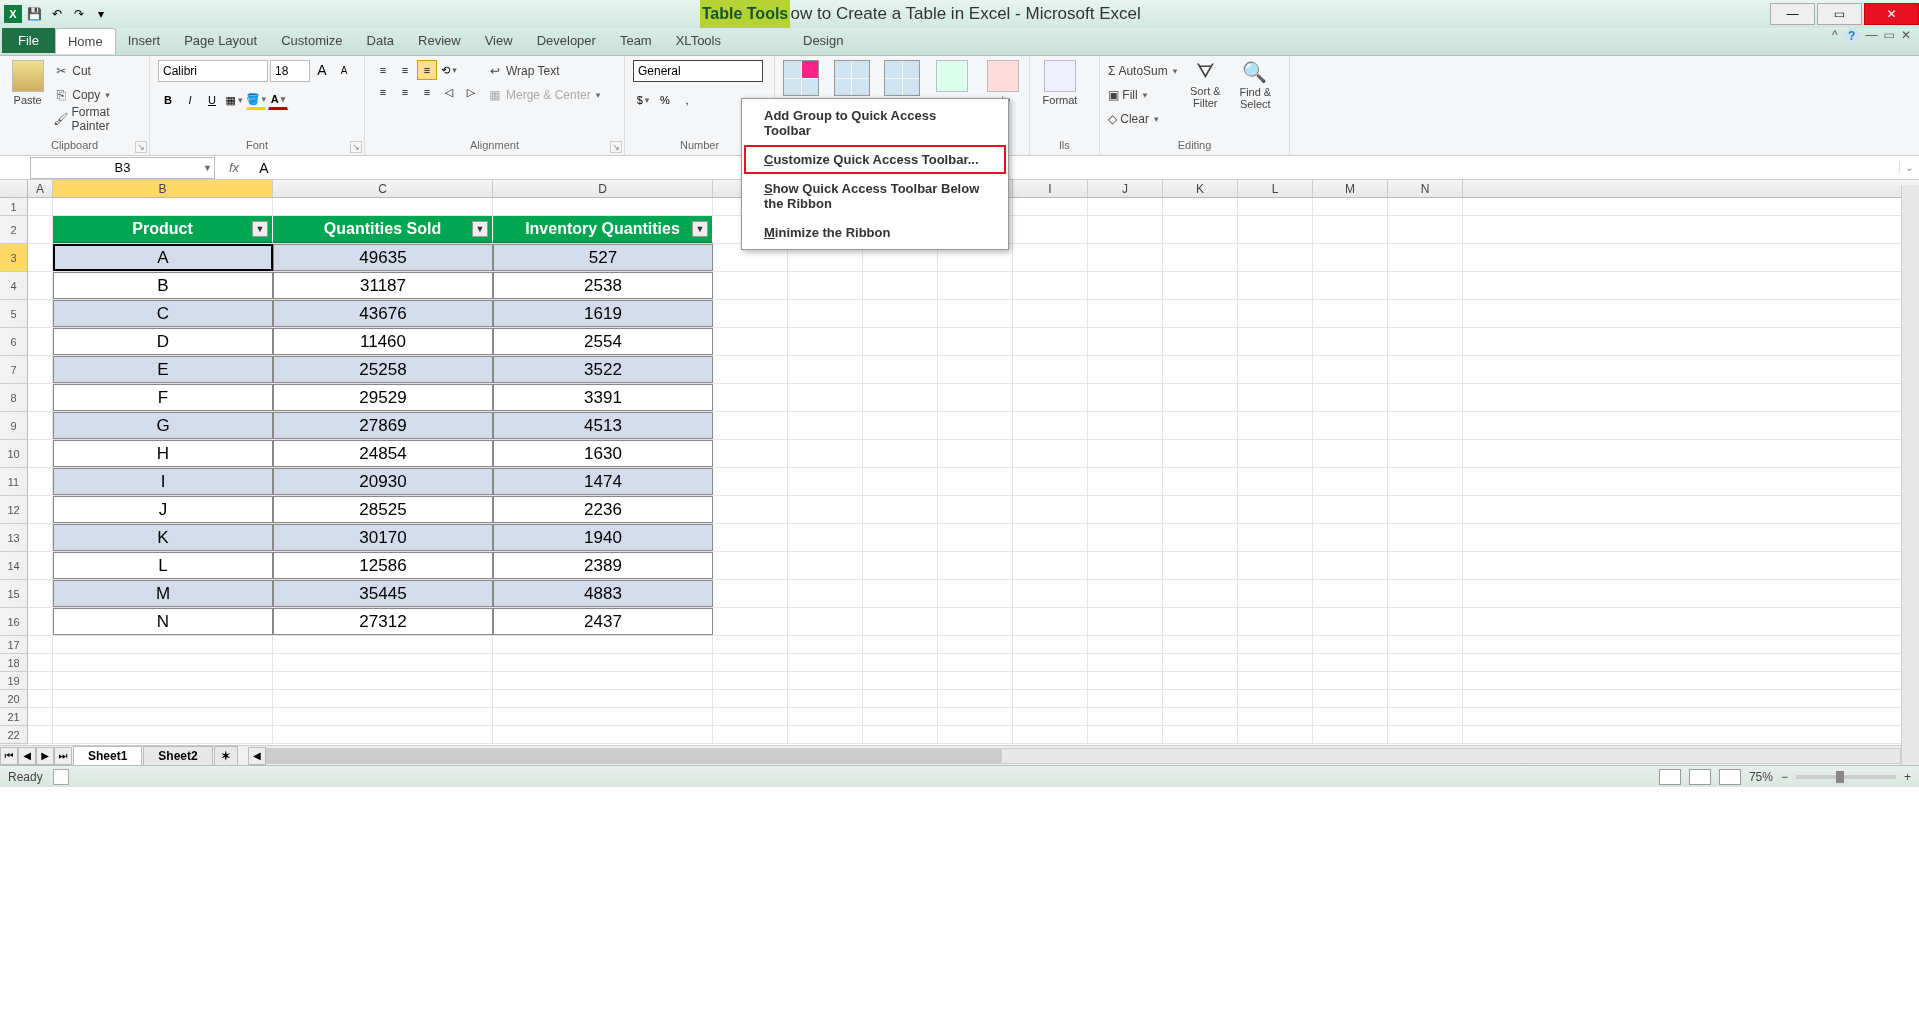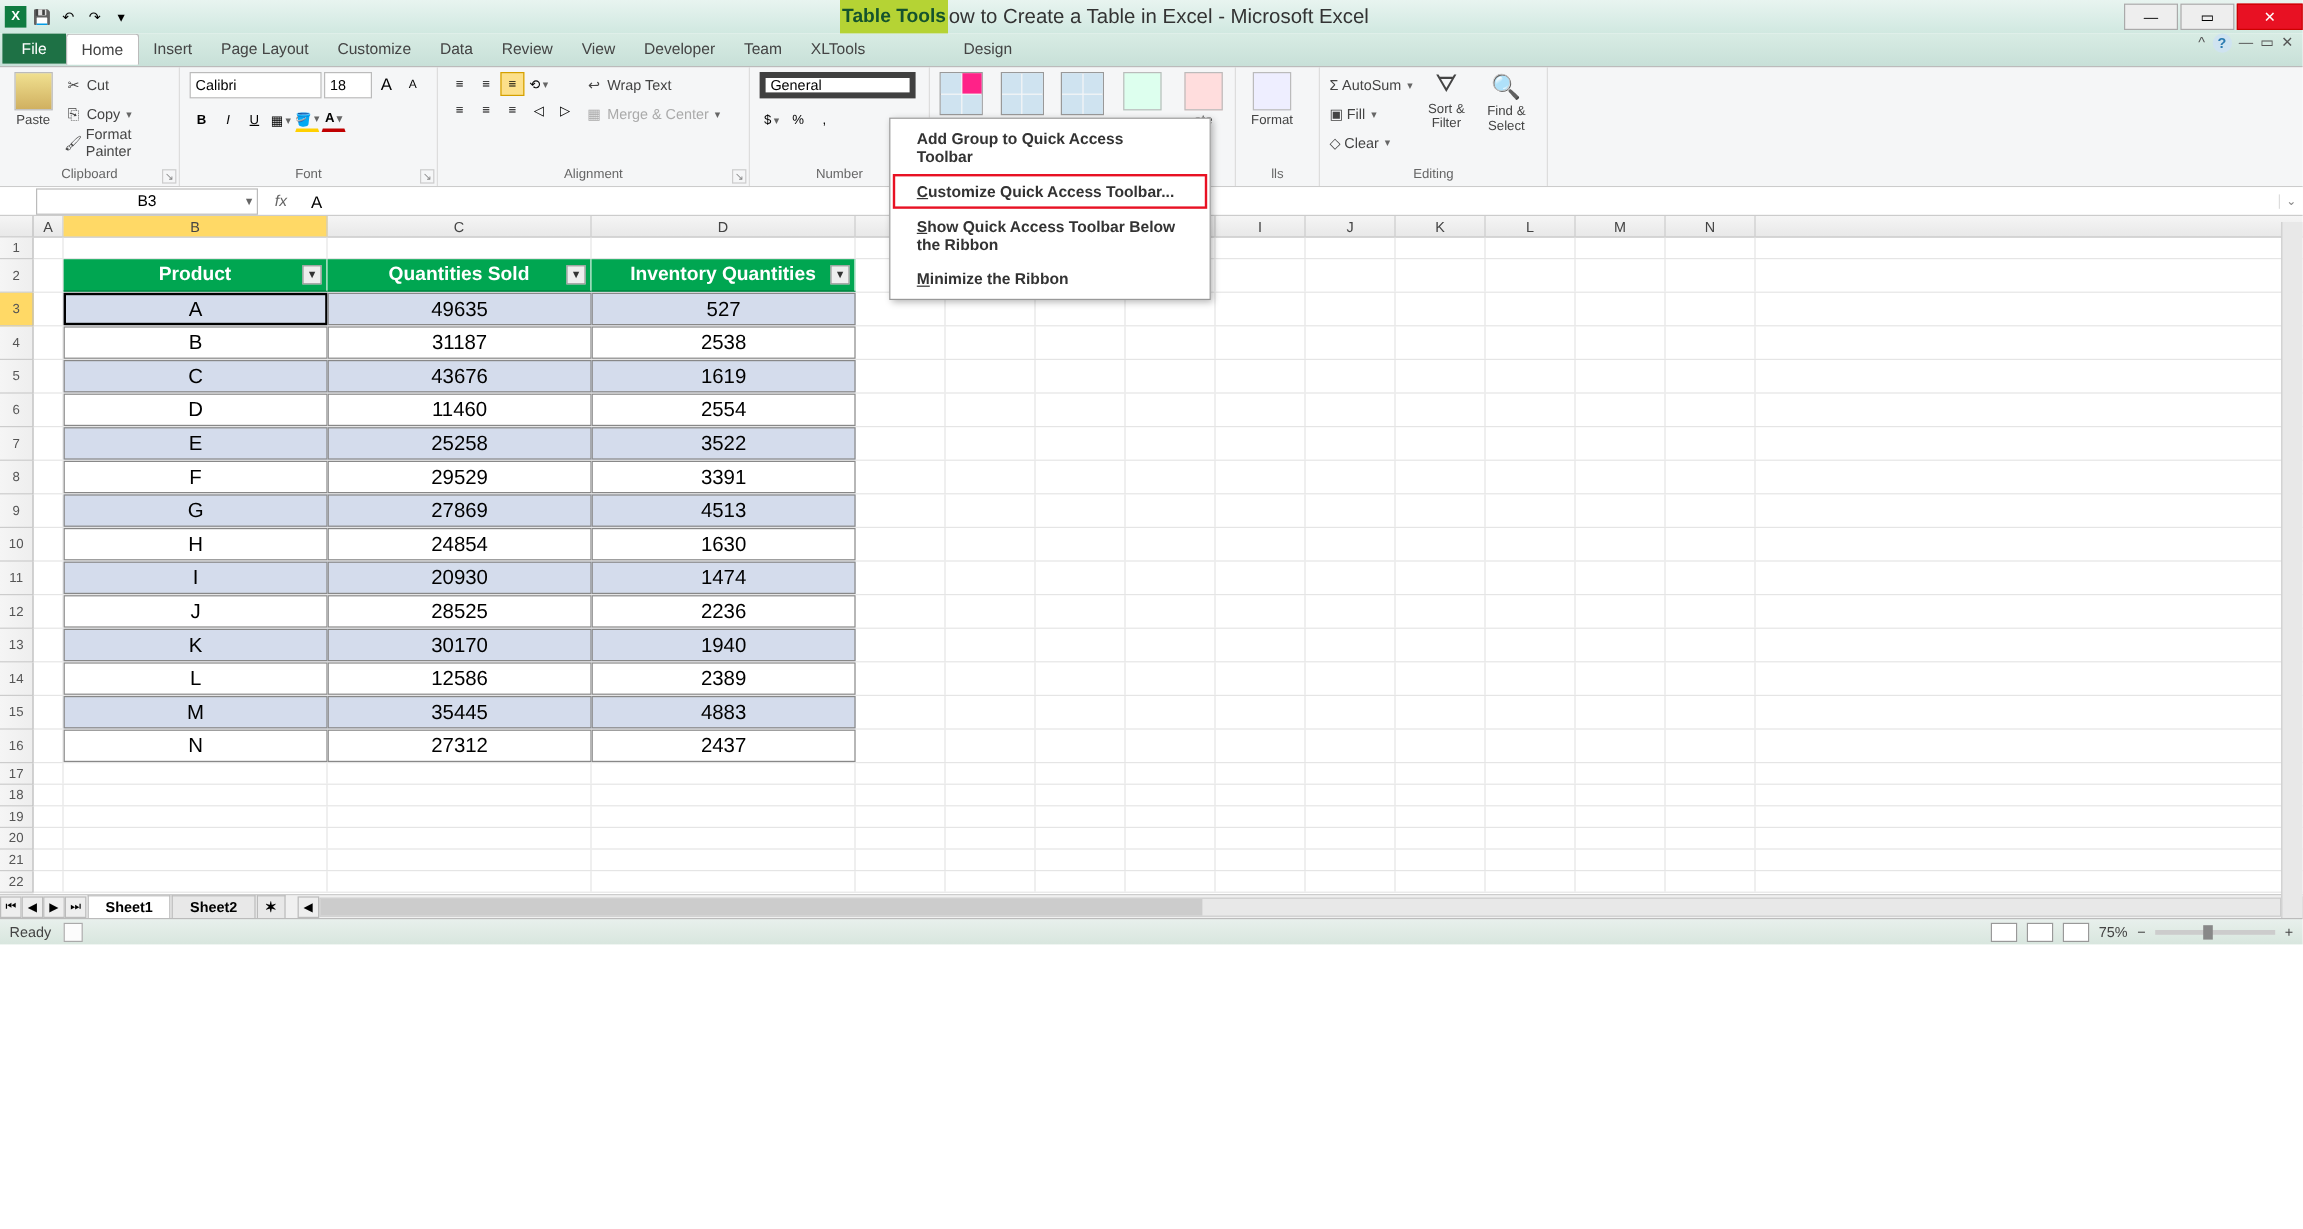--- a/index.html
+++ b/index.html
@@ -35,21 +35,21 @@
 
 .big-btn { display: flex; flex-direction: column; align-items: center; justify-content: center; width: 44px; font-size: 11px; color: #444; gap: 2px; }
 .big-icon { width: 32px; height: 32px; background: #ddd; border: 1px solid #bbb; }
 .paste-icon { background: linear-gradient(#f0e090,#d0b060); }
 
 .small-row { display: flex; align-items: center; gap: 3px; font-size: 12px; color: #444; height: 22px; }
 .small-icon { width: 16px; height: 16px; display: inline-flex; align-items: center; justify-content: center; }
 
 .font-name { width: 110px; height: 22px; border: 1px solid #bbb; font-size: 12px; padding: 0 4px; background: #fff; }
 .font-size { width: 40px; height: 22px; border: 1px solid #bbb; font-size: 12px; padding: 0 4px; background: #fff; }
-.num-format { width: 130px; height: 22px; border: 5px solid #404040; font-size: 12px; padding: 0 4px; background: #fff; }
+.num-format { width: 130px; height: 22px; border: 1px solid #404040; font-size: 12px; padding: 0 4px; background: #fff; }
 
 .align-btn { width: 20px; height: 20px; border: 1px solid transparent; display: flex; align-items: center; justify-content: center; font-size: 11px; }
 .btn-row { display: flex; gap: 2px; }
 .stack { display: flex; flex-direction: column; gap: 2px; }
 
 .cell-styles-icon { width: 36px; height: 36px; display: grid; grid-template-columns: 1fr 1fr; grid-template-rows: 1fr 1fr; gap: 1px; border: 1px solid #999; }
 .cell-styles-icon div { background: #cfe3f0; }
 
 .launcher { position: absolute; right: 2px; bottom: 2px; font-size: 9px; color: #888; border: 1px solid #ccc; width: 12px; height: 12px; display: flex; align-items: center; justify-content: center; }
 

